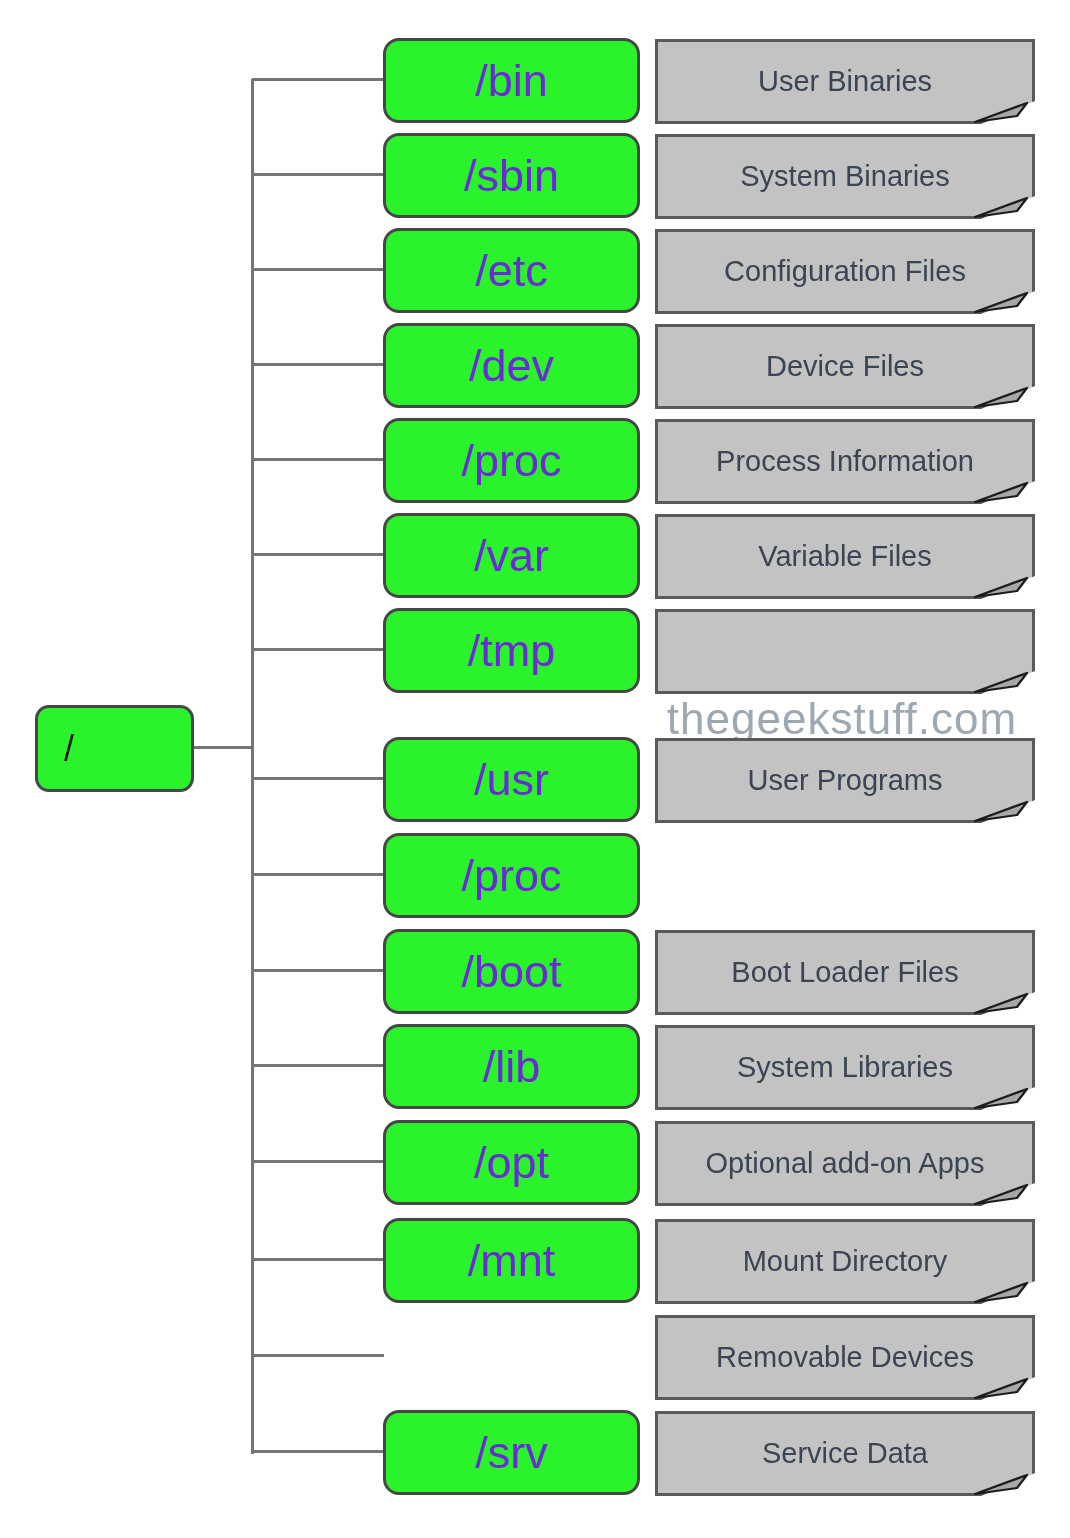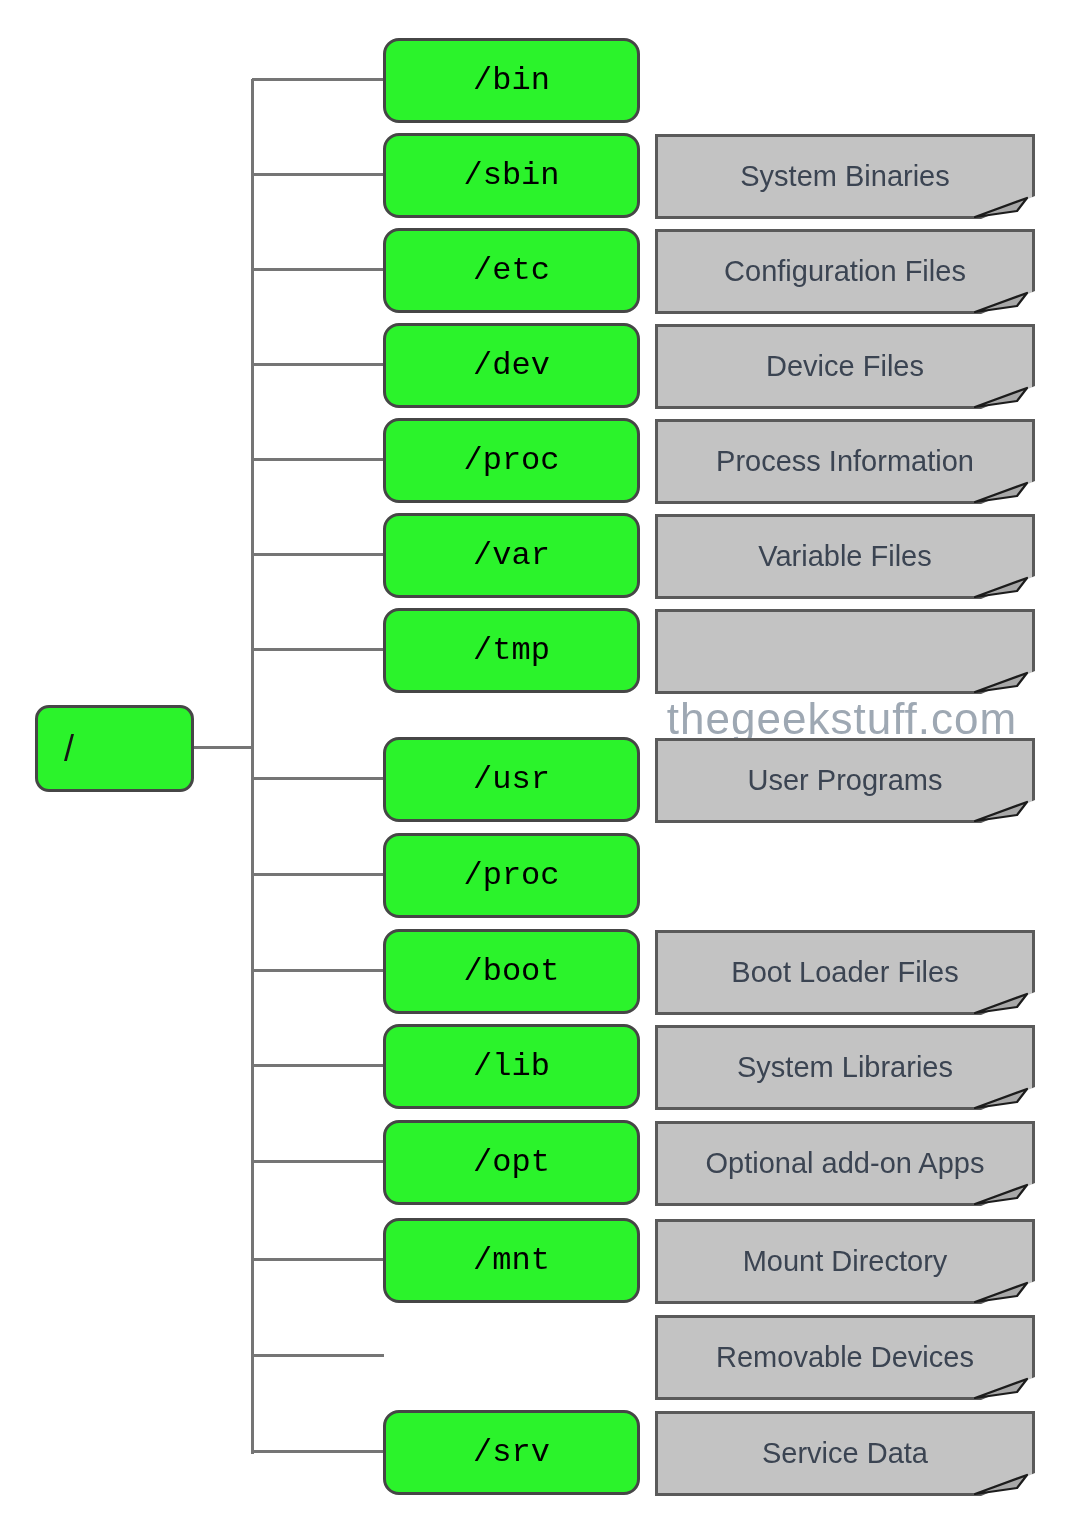--- a/index.html
+++ b/index.html
@@ -26,21 +26,21 @@
   
   .dirbox{
     position:absolute;left:0;top:0;
     width:251px;height:79px;
     background:#2bf32b;
     border:3px solid #464646;
     border-radius:16px;
     display:flex;align-items:center;justify-content:center;
     box-sizing:content-box;
   }
-  .dirlabel{font-size:32px;color:#000000;font-family:Liberation Mono, monospace;}
+  .dirlabel{font-size:45px;color:#6d28d9;}
 
   
   .note{
     position:absolute;left:272px;top:1px;
     width:374px;height:79px;
     background:#c3c3c3;
     border:3px solid #5a5a5a;
     display:flex;align-items:center;justify-content:center;
     box-sizing:content-box;
   }
@@ -81,20 +81,27 @@
     <span class="rootlabel">/</span>
   </div>
 
   <div class="watermark">thegeekstuff.com</div>
 
   <div class="row r0">
     <div class="branch"></div>
     <div class="dirbox">
       <span class="dirlabel">/bin</span>
     </div>
+    <div class="note">
+      <span class="notelabel">User Binaries</span>
+      <svg class="fold" viewBox="0 0 62 26">
+        <polygon points="8,26 62,26 62,3" fill="#ffffff"></polygon>
+        <polygon points="2,24 54,5 44,18" fill="#a8a8a8" stroke="#1c1c1c" stroke-width="2.2" stroke-linejoin="round"></polygon>
+      </svg>
+    </div>
   </div>
 
   <div class="row r1">
     <div class="branch"></div>
     <div class="dirbox">
       <span class="dirlabel">/sbin</span>
     </div>
     <div class="note">
       <span class="notelabel">System Binaries</span>
       <svg class="fold" viewBox="0 0 62 26">

